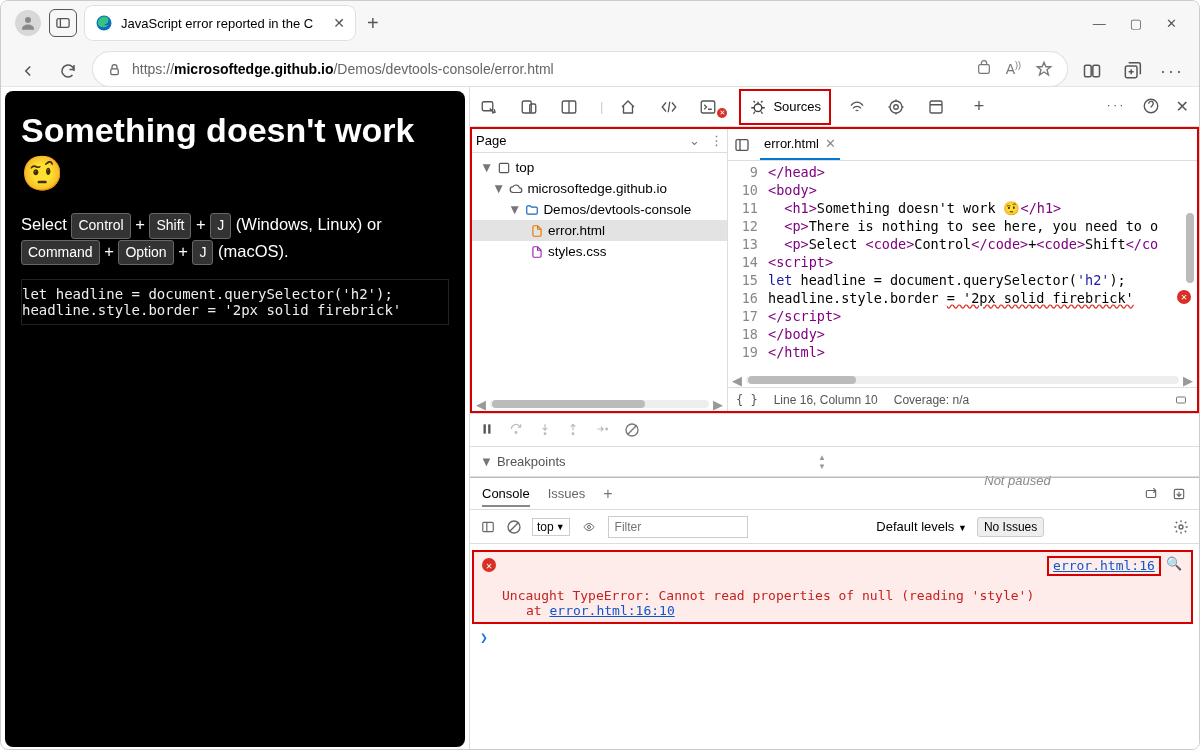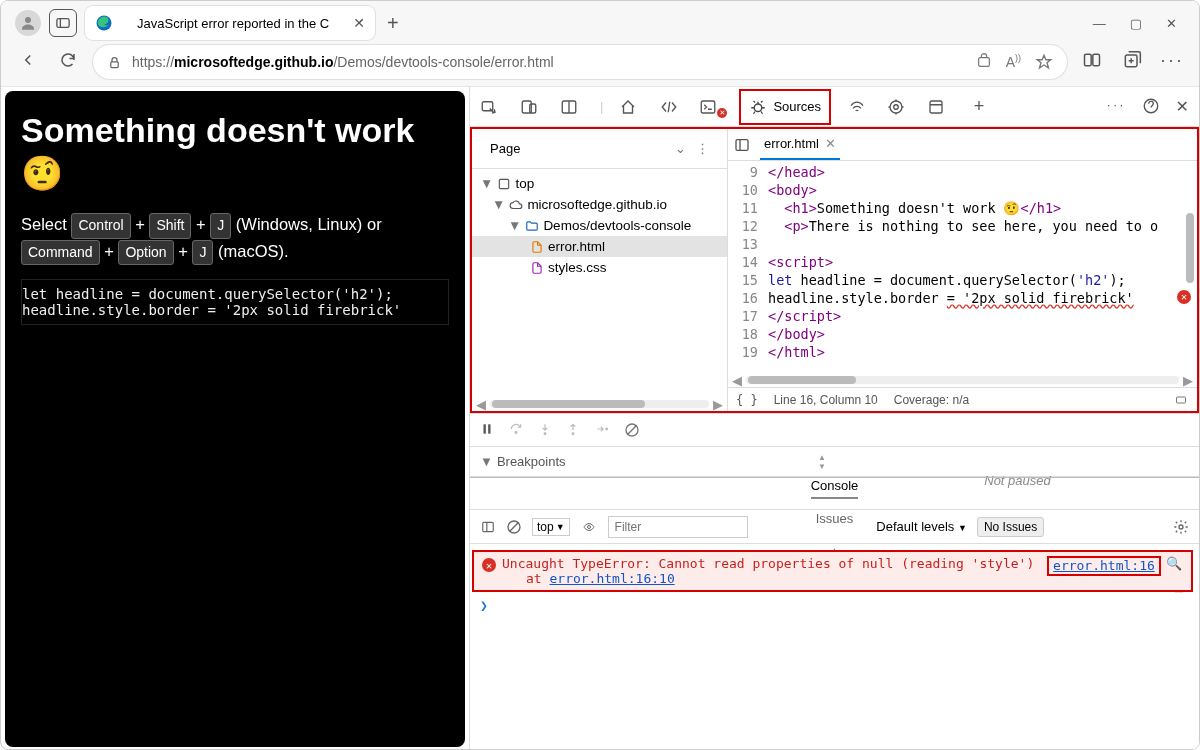--- a/index.html
+++ b/index.html
@@ -1,25 +1,25 @@
 <!DOCTYPE html>
 <html><head>
 <meta charset="utf-8">
 <style>
 * { box-sizing: border-box; margin: 0; padding: 0; }
 body { font-family: "Segoe UI", Arial, sans-serif; font-size: 13px; background: #fff; width: 1200px; height: 750px; overflow: hidden; border: 1px solid #ccc; border-radius: 8px; position: relative; }
 .titlebar { height: 44px; display: flex; align-items: center; padding: 0 4px; background: #f7f7f7; }
 .tb-left { display: flex; align-items: center; gap: 8px; padding-left: 10px; }
 .avatar { width: 26px; height: 26px; border-radius: 50%; background: #d8d8d8; display:flex; align-items:center; justify-content:center; }
 .tab-square { width: 28px; height: 28px; border: 1.5px solid #555; border-radius: 6px; display:flex;align-items:center;justify-content:center; }
-.tab { display: flex; align-items: center; gap: 24px; background: #fff; border-radius: 8px; padding: 6px 10px; margin-left: 8px; height: 34px; min-width: 270px; box-shadow: 0 0 0 1px #e0e0e0; }
+.tab { display: flex; align-items: center; gap: 8px; background: #fff; border-radius: 8px; padding: 6px 10px; margin-left: 8px; height: 34px; min-width: 270px; box-shadow: 0 0 0 1px #e0e0e0; }
 .favicon { width: 18px; height: 18px; }
 .newtab { font-size: 20px; color: #555; margin-left: 12px; cursor: pointer; }
 .win-controls { margin-left: auto; display: flex; gap: 24px; padding-right: 18px; color: #555; }
-.toolbar { height: 42px; display: flex; align-items: flex-start; gap: 10px; padding: 0 12px; background: #f7f7f7; border-bottom: 1px solid #e5e5e5; }
+.toolbar { height: 42px; display: flex; align-items: flex-end; gap: 10px; padding: 0 12px; background: #f7f7f7; border-bottom: 1px solid #e5e5e5; }
 .tb-btn { width: 30px; height: 30px; display:flex;align-items:center;justify-content:center; color: #555; border-radius:4px; }
 .addrbar { flex: 1; display: flex; align-items: center; background: #fff; border-radius: 18px; height: 34px; padding: 0 14px; box-shadow: 0 0 0 1px #e0e0e0; gap: 10px; }
 .url { font-size: 14px; color: #666; }
 .url b { color: #000; font-weight: 600; }
 .addr-right { margin-left: auto; display:flex; gap:14px; color:#777; }
 .content { display: flex; height: calc(750px - 86px); }
 .page { width: 460px; background: #000; color: #fff; margin: 4px; border-radius: 8px; padding: 18px 16px; overflow:hidden; }
 .page h1 { font-size: 34px; font-weight: 700; line-height: 1.25; margin-bottom: 18px; }
 .page p { font-size: 16.5px; line-height: 1.55; margin-bottom: 14px; }
 .kbd { display:inline-block; background:#333; border:1px solid #666; padding: 1px 6px; border-radius:3px; font-size: 14px; font-family: inherit; }
@@ -27,21 +27,21 @@
 .codebox-title { color: #3fc23f; font-family: Consolas, monospace; font-size: 14px; margin-bottom: 4px; }
 .codebox pre { color:#eee; font-family: Consolas, monospace; font-size: 14px; white-space: pre; }
 .devtools { flex: 1; display:flex; flex-direction:column; background:#fff; border-left:1px solid #ddd; }
 .dt-top { height: 40px; display:flex; align-items:center; border-bottom: 1px solid #ddd; gap: 16px; padding: 0 10px; }
 .dt-icon { color:#555; width:24px; text-align:center; position:relative; }
 .dt-tab { display:flex; align-items:center; gap:6px; height: 100%; }
 .dt-tab.active { border: 2px solid #d60000; padding: 2px 8px; height: 36px; }
 .dt-right { margin-left:auto; display:flex; gap:16px; color:#555; }
 .sources-pane { display:flex; height: 286px; border: 2px solid #d60000; }
 .navigator { width: 256px; border-right: 1px solid #ddd; display:flex; flex-direction:column; }
-.nav-head { display:flex; align-items:center; height: 40px; border-bottom: 1px solid #ddd; padding: 0 18px; }
+.nav-head { display:flex; align-items:center; height: 24px; border-bottom: 1px solid #ddd; padding: 0 4px; }
 .tree { padding: 4px 0; font-size: 13.5px; }
 .tree-row { display:flex; align-items:center; gap:4px; padding: 3px 8px; white-space:nowrap; overflow:hidden; }
 .tree-row.sel { background: #e3e3e3; }
 .indent1 { padding-left: 20px; } .indent2 { padding-left: 36px; } .indent3 { padding-left: 58px; }
 .file-icon { width:14px; height:14px; }
 .editor { flex:1; display:flex; flex-direction:column; position:relative; }
 .ed-tabs { height: 32px; display:flex; align-items:center; border-bottom:1px solid #ddd; padding-left:6px; gap:10px; }
 .ed-tab { display:flex; align-items:center; gap:6px; height: 100%; border-bottom: 2px solid #0078d4; padding: 0 4px; font-size: 13px; }
 .ed-body { flex:1; overflow:hidden; position:relative; }
 .code { font-family: Consolas, monospace; font-size: 13.5px; line-height: 18px; padding-top:2px; }
@@ -55,32 +55,32 @@
 .ed-status .braces { font-family: monospace; }
 .debug-bar { height: 34px; border-top:1px solid #ddd; border-bottom:1px solid #ddd; display:flex; align-items:center; }
 .debug-controls { display:flex; gap:14px; padding: 0 10px; color:#777; }
 .scope-tabs { margin-left:auto; display:flex; border-left:1px solid #ddd; height:100%; }
 .scope-tab { padding: 0 14px; display:flex;align-items:center; border-bottom:2px solid transparent; color:#666; }
 .scope-tab.active { border-bottom-color:#0078d4; color:#000; }
 .bp-row { height: 30px; display:flex; align-items:center; border-bottom:1px solid #ddd; }
 .bp-left { width:366px; padding: 0 10px; color:#555; display:flex;align-items:center;gap:4px; }
 .bp-right { flex:1; color:#888; font-style:italic; text-align:center;margin-top:37px; }
 .console-pane { border-top: 1px solid #bbb; display:flex; flex-direction:column; flex:1; }
-.con-tabs { height: 32px; display:flex; align-items:center; gap:18px; padding: 0 12px; border-bottom:1px solid #ddd;flex-direction:column; }
+.con-tabs { height: 32px; display:flex; align-items:center; gap:18px; padding: 0 12px; border-bottom:1px solid #ddd; }
 .con-tab { color:#666; }
 .con-tab.active { color:#000; font-weight:500; border-bottom:2px solid #888; padding-bottom:4px; margin-bottom:-6px; }
 .con-tools { margin-left:auto; display:flex; gap:12px; color:#666; }
 .con-filter { height: 34px; display:flex; align-items:center; gap:10px; padding: 0 10px; border-bottom:1px solid #ddd; }
 .con-filter input { border:1px solid #ccc; padding: 3px 6px; font-size:12px; width:140px; }
 .con-chip { background:#eee; border:1px solid #ccc; padding: 2px 6px; border-radius:3px; font-size:12px; }
 .dropdown { border:1px solid #ccc; padding:1px 4px; font-size:12px; display:flex; align-items:center; gap:2px; }
 .con-body { flex:1; padding: 4px 0; font-family: Consolas, monospace; font-size: 13px; }
 .con-err { background: #fdecea; display:flex; padding: 4px 8px; border: 2px solid #d60000; margin: 2px 6px 2px 2px; position:relative; }
 .con-err-icon { width:14px;height:14px;border-radius:50%;background:#d93025;color:#fff;font-size:10px;display:flex;align-items:center;justify-content:center;margin-right:6px;margin-top:2px; }
-.con-err-text { color:#c5221f; }
+.con-err-text { color:#c5221f;margin-top:32px; }
 .con-link { color:#1155cc; text-decoration:underline; cursor:pointer; }
 .con-src { margin-left:auto; border:2px solid #d60000; padding: 0 4px; height: 20px; }
 .con-prompt { color:#1a73e8; padding: 4px 10px; }
 .hsb { height:14px; display:flex; align-items:center; padding:0 4px; gap:4px; }
 .hsb .track { flex:1; height:8px; background:#eee; border-radius:4px; position:relative; }
 .hsb .thumb { position:absolute; height:8px; background:#bbb; border-radius:4px; }
 .vsb { position:absolute; right:0; top:32px; bottom:24px; width:14px; }
 .vsb .thumb { width:8px; background:#bbb; border-radius:4px; margin:2px auto; }
 svg { display:block; }
 </style>
@@ -341,20 +341,21 @@
               <div class="code-row">
                 <div class="lineno">11</div>
                 <div class="code-text">  <span class="c-tag">&lt;h1&gt;</span>Something doesn't work 🤨<span class="c-tag">&lt;/h1&gt;</span></div>
               </div>
               <div class="code-row">
                 <div class="lineno">12</div>
                 <div class="code-text">  <span class="c-tag">&lt;p&gt;</span>There is nothing to see here, you need to o</div>
               </div>
               <div class="code-row">
                 <div class="lineno">13</div>
+                <div class="code-text">  <span class="c-tag">&lt;p&gt;</span>Select <span class="c-tag">&lt;code&gt;</span>Control<span class="c-tag">&lt;/code&gt;</span>+<span class="c-tag">&lt;code&gt;</span>Shift<span class="c-tag">&lt;/co</span></div>
               </div>
               <div class="code-row">
                 <div class="lineno">14</div>
                 <div class="code-text"><span class="c-tag">&lt;script&gt;</span></div>
               </div>
               <div class="code-row">
                 <div class="lineno">15</div>
                 <div class="code-text"><span class="c-str">let</span> headline = document.querySelector(<span class="c-str">'h2'</span>);</div>
               </div>
               <div class="code-row err-line">

